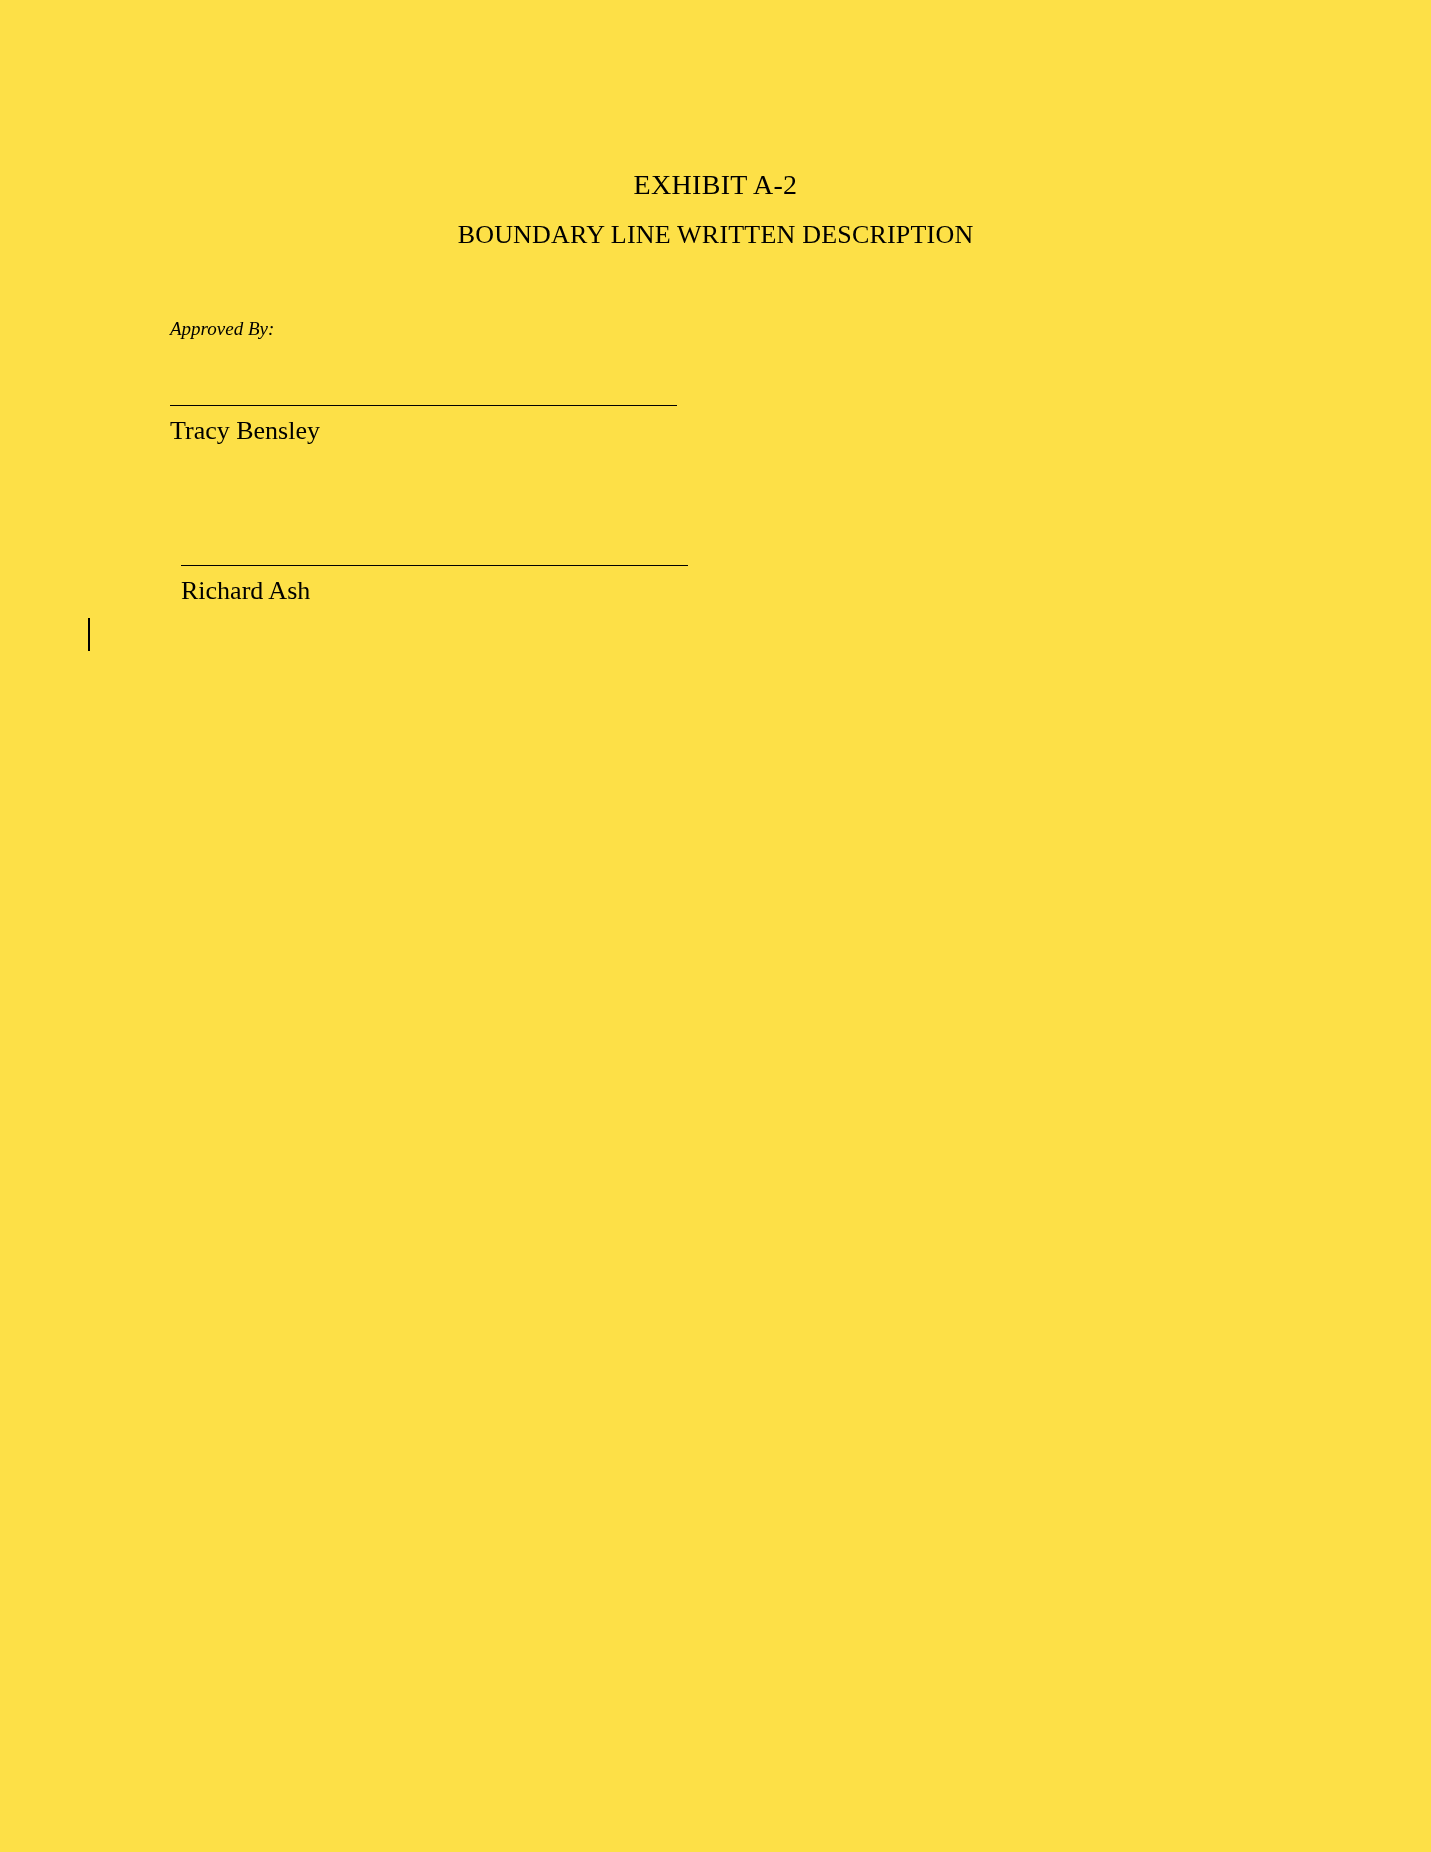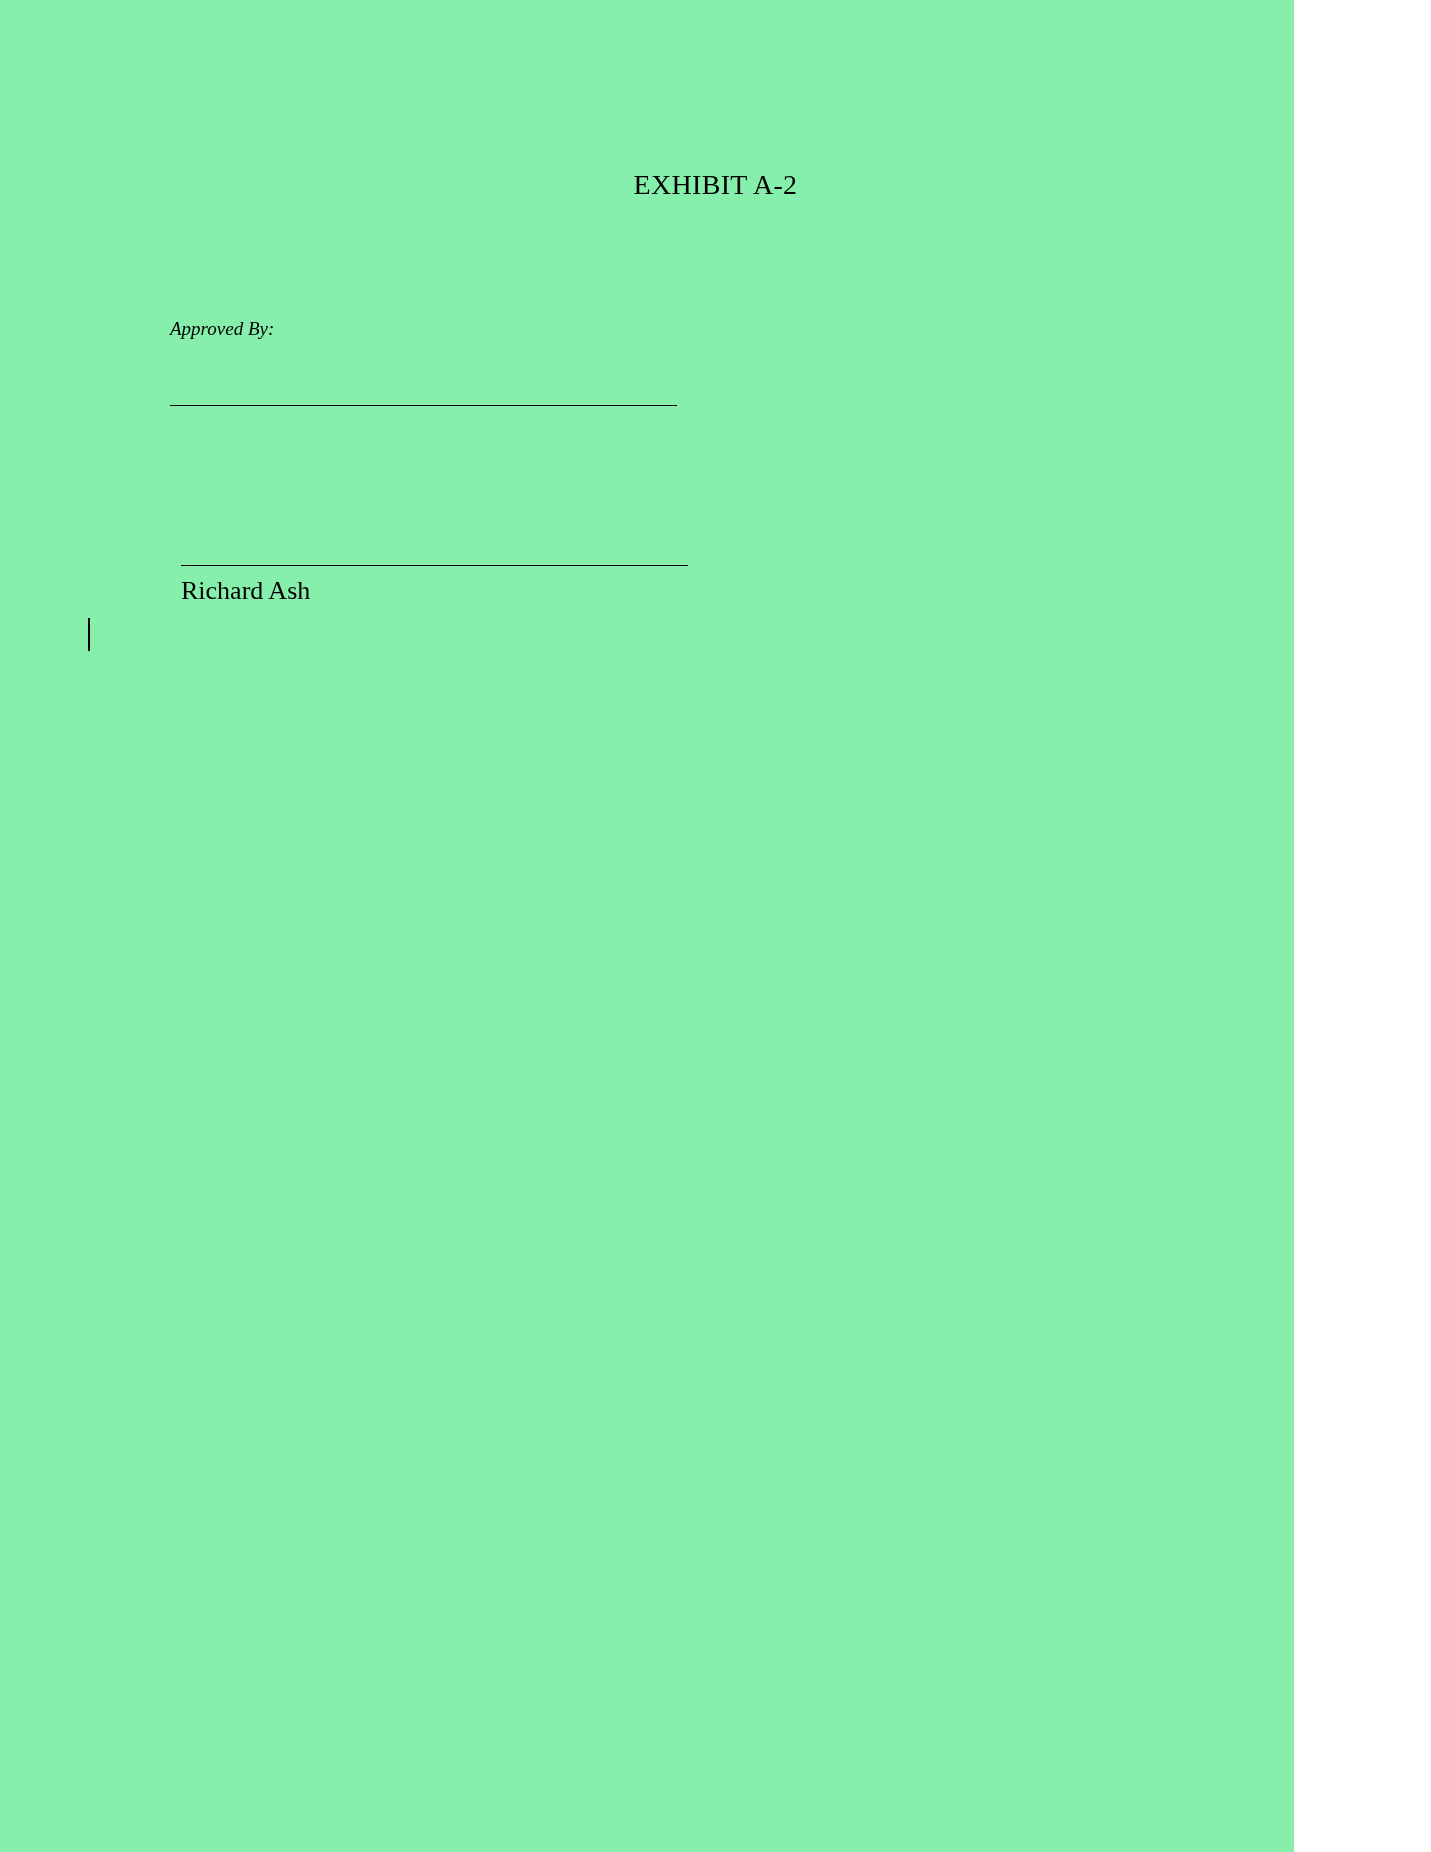--- a/index.html
+++ b/index.html
@@ -12,23 +12,23 @@
     height: 1852px;
     position: relative;
     font-family: "Liberation Serif", "DejaVu Serif", serif;
     color: #000000;
   }
 
   .page {
     position: absolute;
     left: 0;
     top: 0;
-    width: 1294px;
+    width: 1431px;
     height: 1852px;
-    background: #86efac;
+    background: #fde047;
     overflow: hidden;
   }
 
   .title-block {
     position: absolute;
     left: 0;
     top: 168px;
     width: 1431px;
     text-align: center;
   }
@@ -101,26 +101,28 @@
     border-left: 2px solid #000000;
   }
 </style>
 </head>
 <body>
 
 <div class="page">
 
   <div class="title-block">
     <div class="title-line-1">EXHIBIT A-2</div>
+    <div class="title-line-2">BOUNDARY LINE WRITTEN DESCRIPTION</div>
   </div>
 
   <div class="approved-by">Approved By:</div>
 
   <div class="sig-block-1">
     <div class="sig-rule"></div>
+    <div class="sig-name">Tracy Bensley</div>
   </div>
 
   <div class="sig-block-2">
     <div class="sig-rule"></div>
     <div class="sig-name">Richard Ash</div>
   </div>
 
   <div class="change-bar"></div>
 
 </div>

